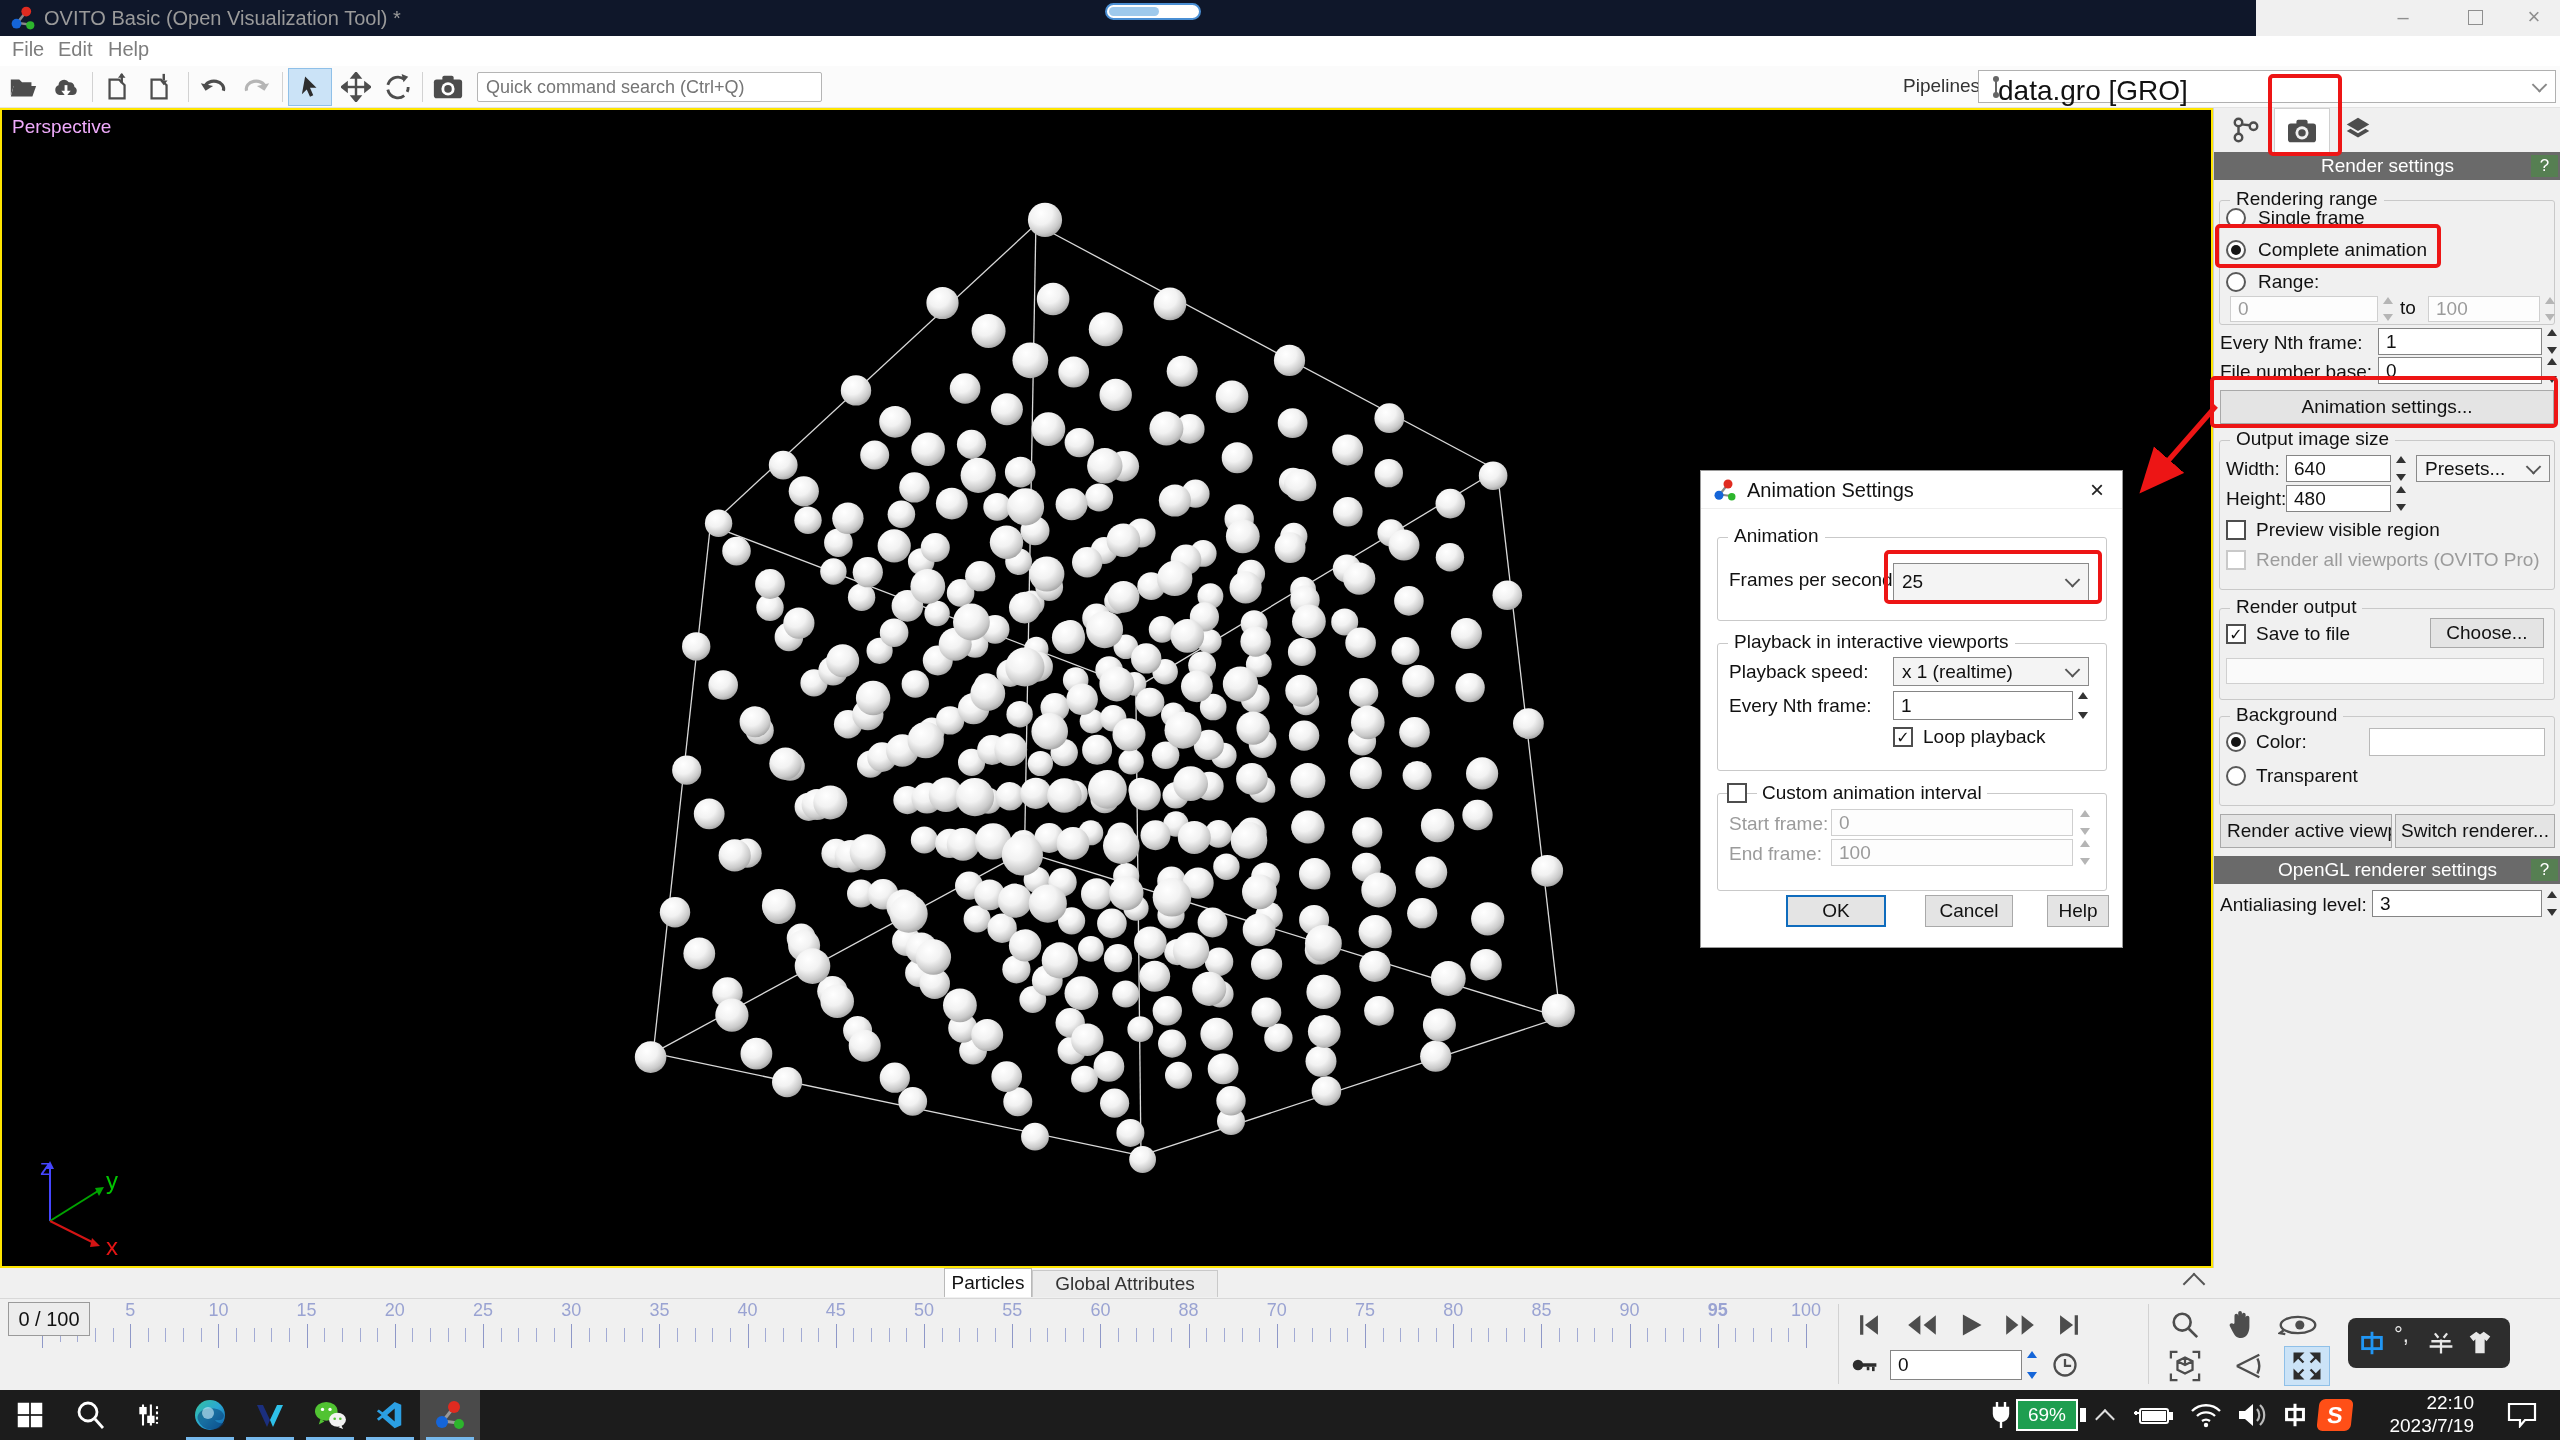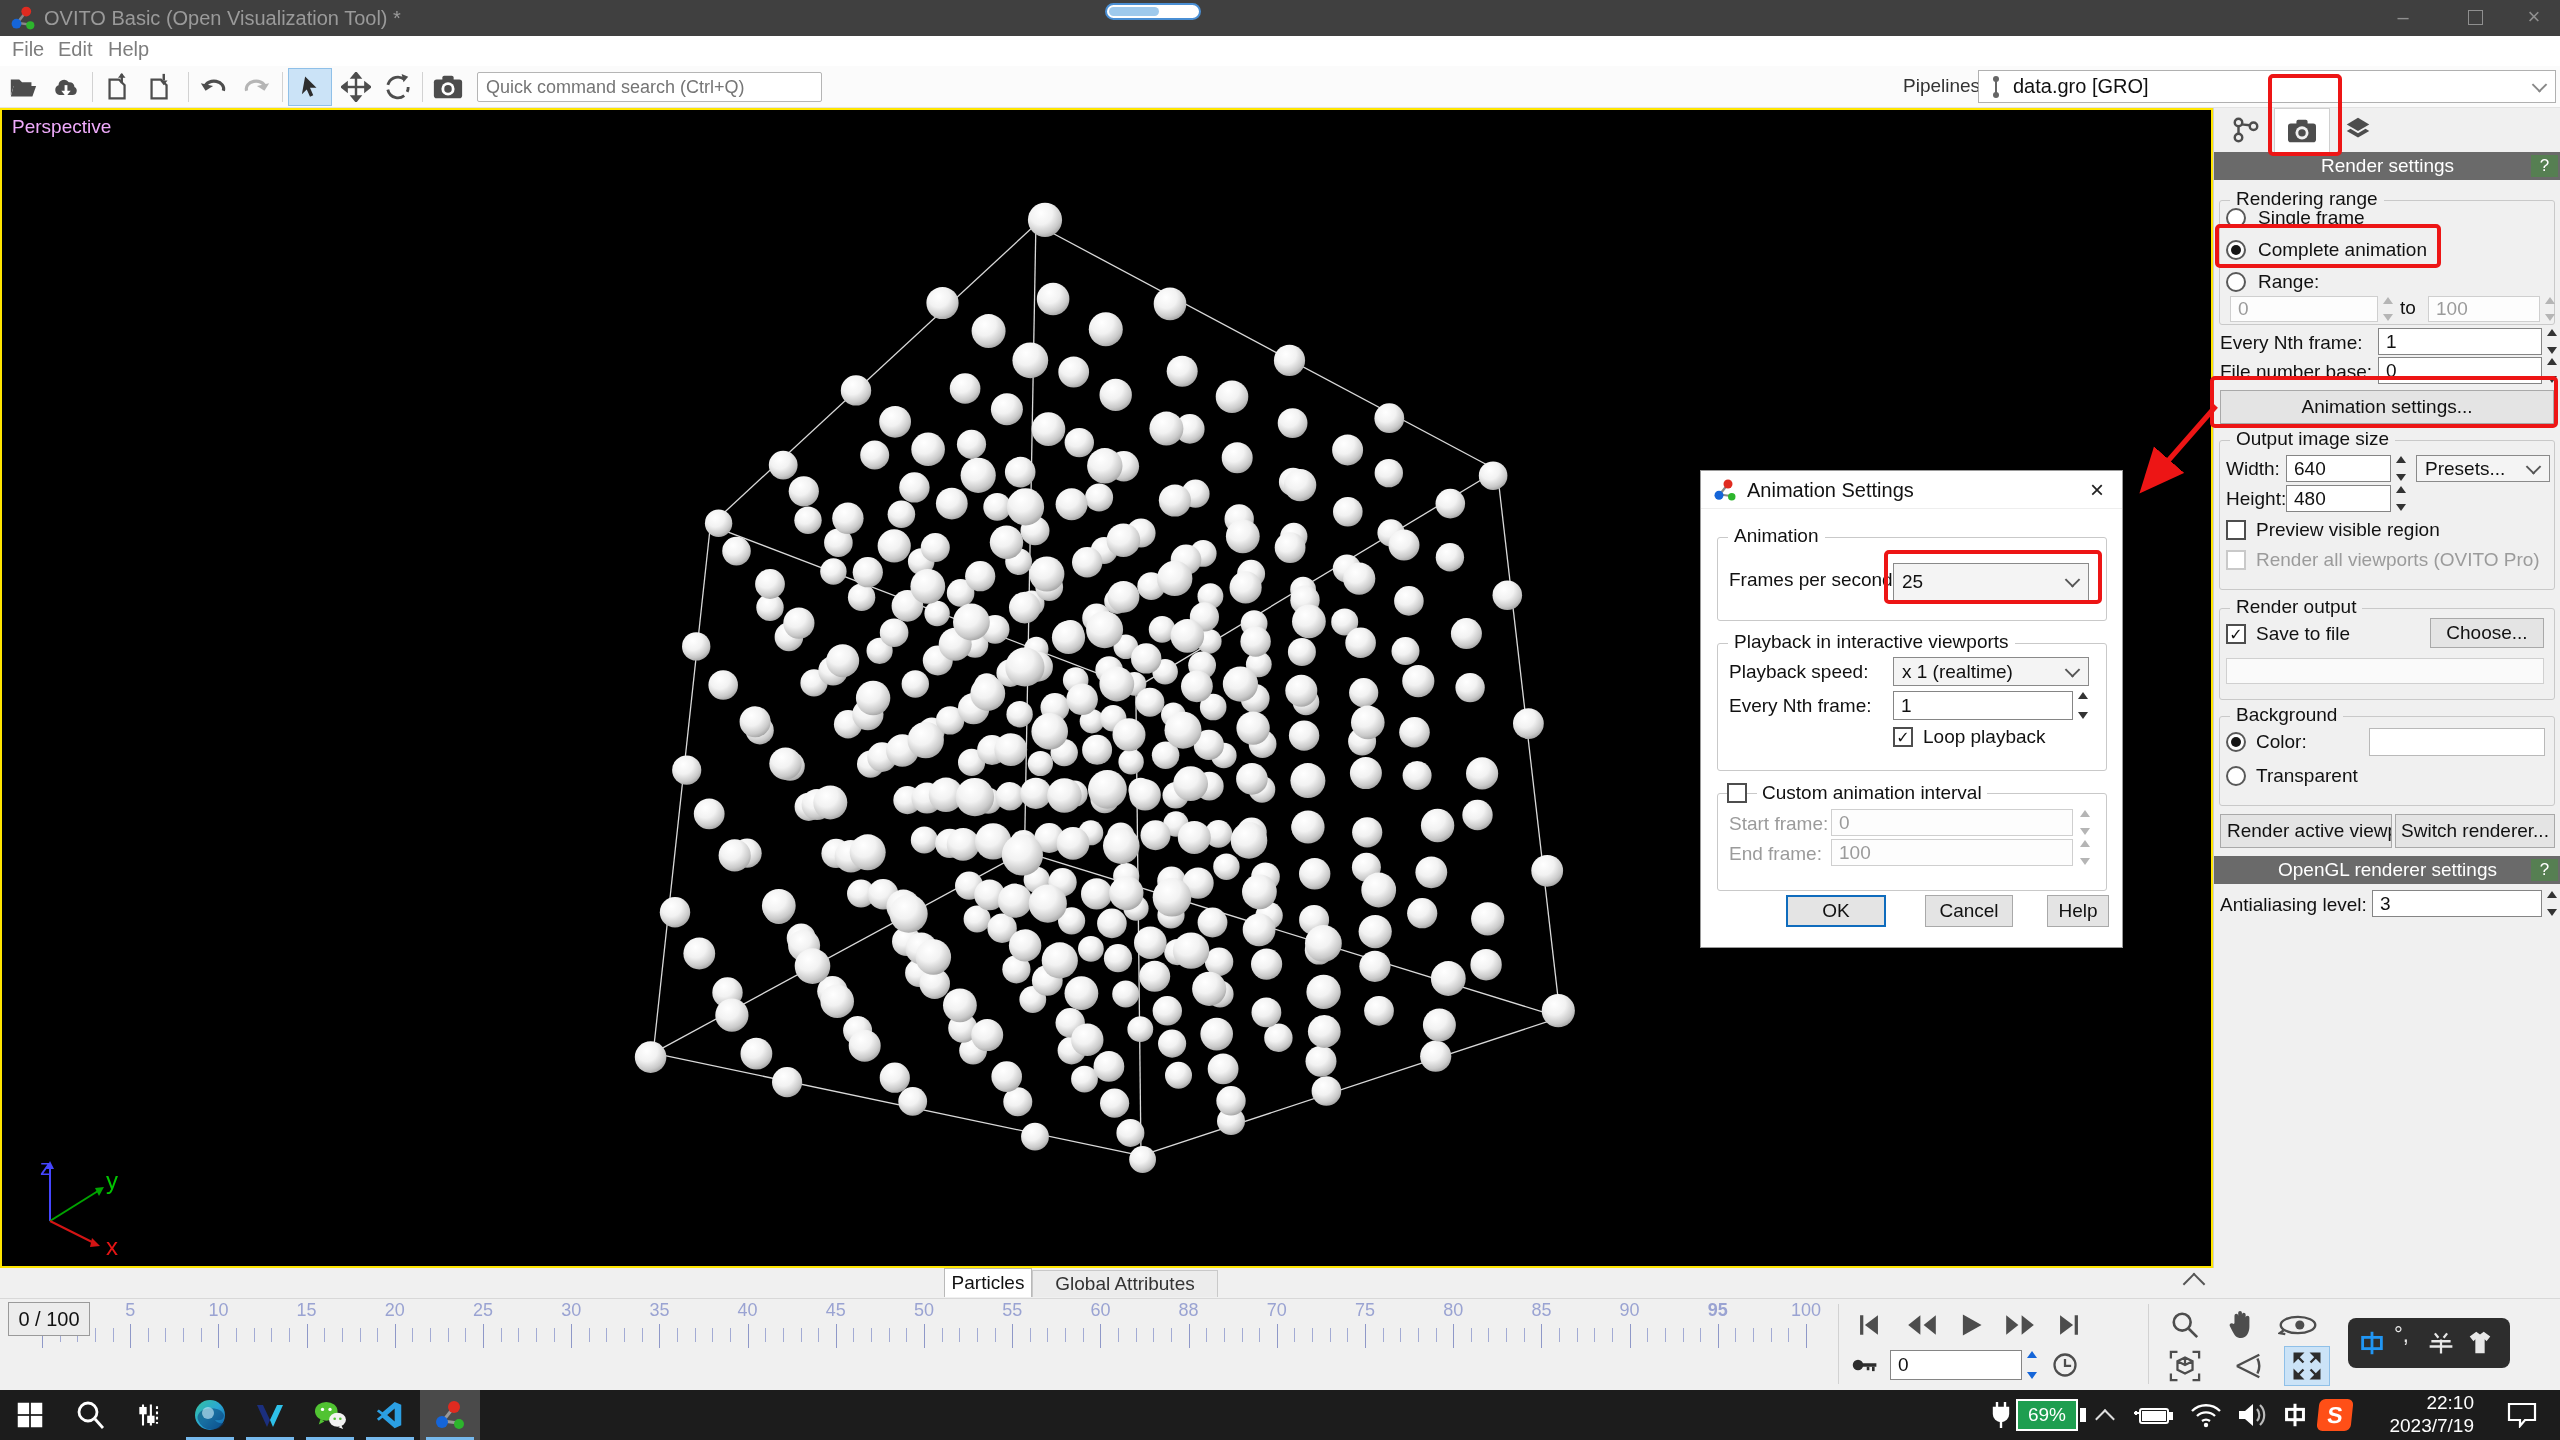--- a/index.html
+++ b/index.html
@@ -37,21 +37,21 @@
   .sep-v{position:absolute;width:1px;background:#d2d2d2}
   .tick{position:absolute;top:28px;width:1px;height:14px;background:#a3abd4}
   .tick.major{top:24px;height:24px;background:#8f98c8}
   .tlabel{position:absolute;top:0;transform:translateX(-50%);font-size:18px;color:#9aa3d2}
   .ticon{display:flex;align-items:center;justify-content:center;position:absolute}
   svg{display:block}
 </style>
 </head>
 <body>
 
-<div class="abs" style="left:0;top:0;width:2560px;height:36px;background:#404040">
+<div class="abs" style="left:0;top:0;width:2256px;height:36px;background:#0f172a">
   <span class="abs" style="left:10px;top:5px">
     <svg width="26" height="26" viewBox="0 0 32 32">
         <line x1="9" y1="22" x2="20" y2="8" stroke="#888" stroke-width="3"></line>
         <line x1="9" y1="22" x2="24" y2="24" stroke="#888" stroke-width="3"></line>
         <circle cx="20" cy="8" r="6" fill="#e02b20"></circle>
         <circle cx="8" cy="23" r="6" fill="#1565d8"></circle>
         <circle cx="25" cy="25" r="5" fill="#2db52d"></circle>
       </svg>
   </span>
   <span class="lab" style="left:44px;top:7px;color:#9a9a9a;font-size:20px">OVITO Basic (Open Visualization Tool) *</span>
@@ -147,21 +147,21 @@
   <input class="abs" style="left: 477px; top: 6px; width: 345px; height: 30px; border: 1px solid rgb(181, 181, 181); border-radius: 2px; font-size: 18px; padding: 0px 8px; color: rgb(85, 85, 85); outline: none; font-family: inherit;" placeholder="Quick command search (Ctrl+Q)">
   <span class="lab" style="left:1903px;top:9px;color:#333">Pipelines:</span>
   <div class="abs" style="left:1978px;top:4px;width:578px;height:33px;background:#fff;border:1px solid #b0b0b0">
     <span class="abs" style="left:10px;top:4px">
       <svg width="14" height="24" viewBox="0 0 14 24">
           <circle cx="7" cy="4" r="3" fill="#666"></circle>
           <line x1="7" y1="6" x2="7" y2="18" stroke="#666" stroke-width="2"></line>
           <circle cx="7" cy="20" r="3" fill="#666"></circle>
         </svg>
     </span>
-    <span class="lab" style="left:34px;top:4px;font-size:20px">data.gro [GRO]</span>
+    <span class="lab" style="left:19px;top:4px;font-size:28px">data.gro [GRO]</span>
     <span class="chevg" style="border-color:#888"></span>
   </div>
 </div>
 
 <div class="abs" style="left:0;top:108px;width:2213px;height:1160px;background:#000;border:2px solid #ffe600">
   <svg width="2209" height="1156" style="position:absolute;left:0;top:0">
       <defs>
         <radialGradient id="sphg" cx="38%" cy="30%" r="75%">
     <stop offset="0%" stop-color="#ffffff"></stop>
           <stop offset="45%" stop-color="#f2f2f2"></stop>

